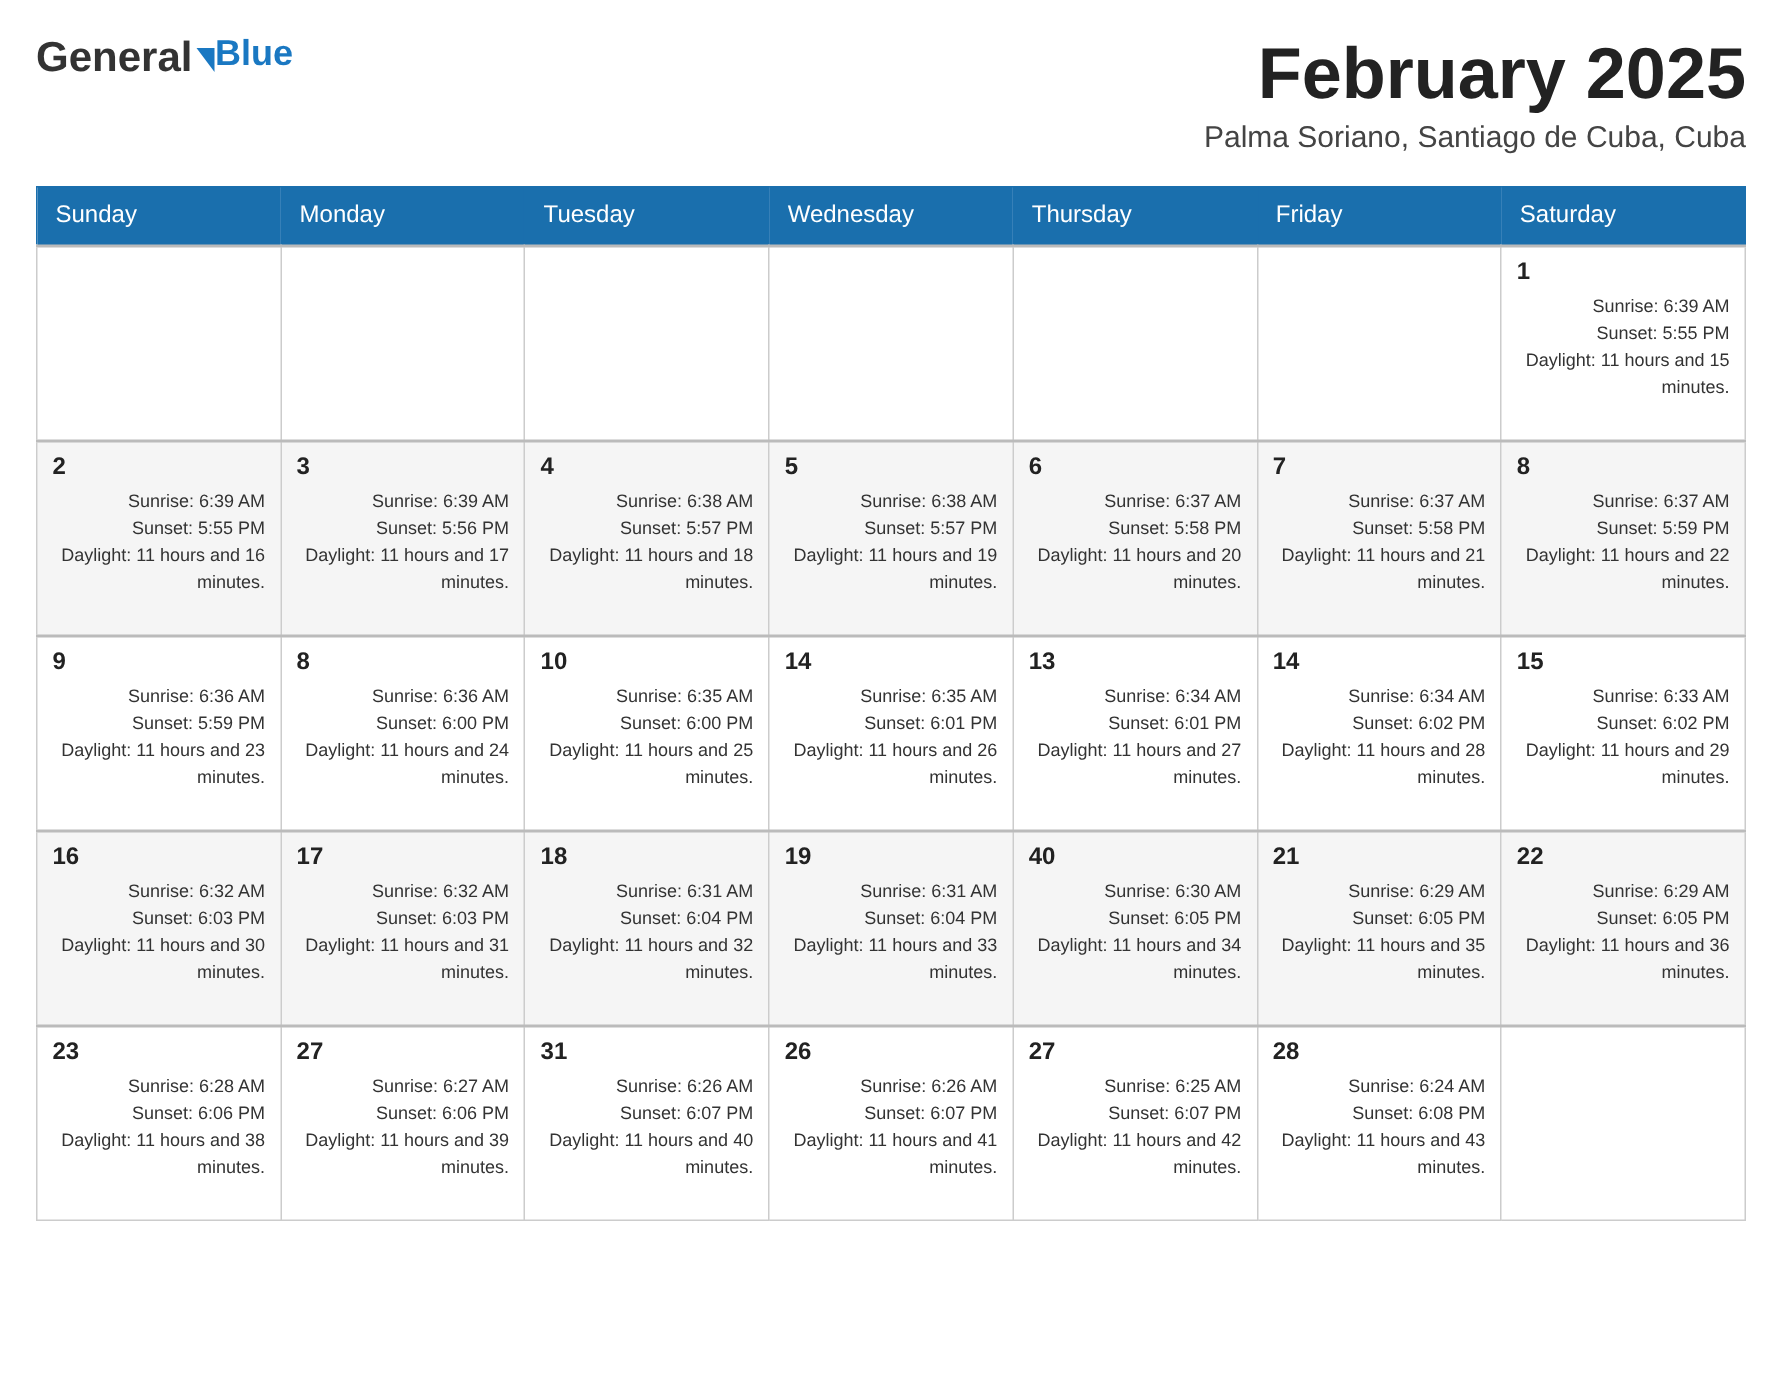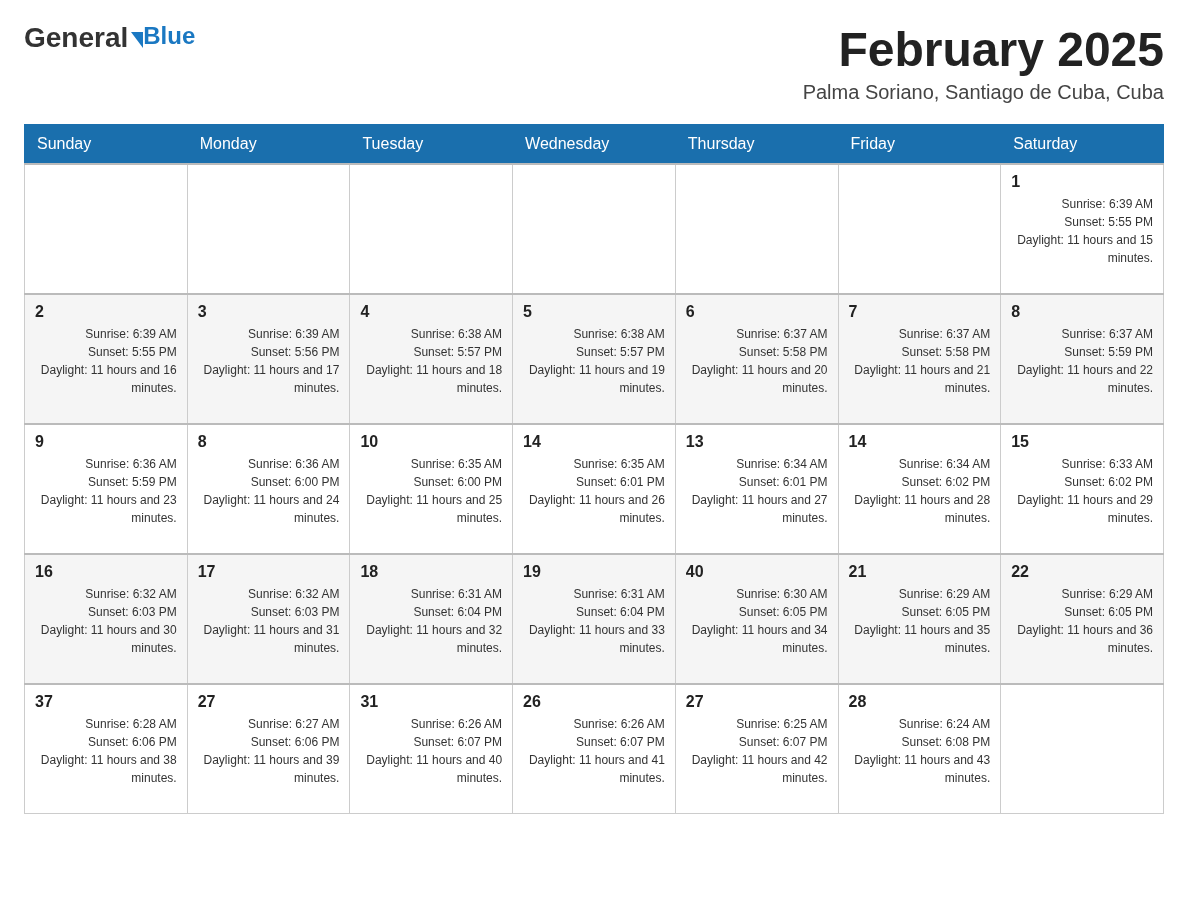--- a/index.html
+++ b/index.html
@@ -225,21 +225,21 @@
           <div class="day-number">21</div>
           <div class="day-info">Sunrise: 6:29 AM<br>Sunset: 6:05 PM<br>Daylight: 11 hours and 35 minutes.</div>
         </td>
         <td>
           <div class="day-number">22</div>
           <div class="day-info">Sunrise: 6:29 AM<br>Sunset: 6:05 PM<br>Daylight: 11 hours and 36 minutes.</div>
         </td>
       </tr>
       <tr>
         <td>
-          <div class="day-number">37</div>
+          <div class="day-number">23</div>
           <div class="day-info">Sunrise: 6:28 AM<br>Sunset: 6:06 PM<br>Daylight: 11 hours and 38 minutes.</div>
         </td>
         <td>
           <div class="day-number">27</div>
           <div class="day-info">Sunrise: 6:27 AM<br>Sunset: 6:06 PM<br>Daylight: 11 hours and 39 minutes.</div>
         </td>
         <td>
           <div class="day-number">31</div>
           <div class="day-info">Sunrise: 6:26 AM<br>Sunset: 6:07 PM<br>Daylight: 11 hours and 40 minutes.</div>
         </td>

